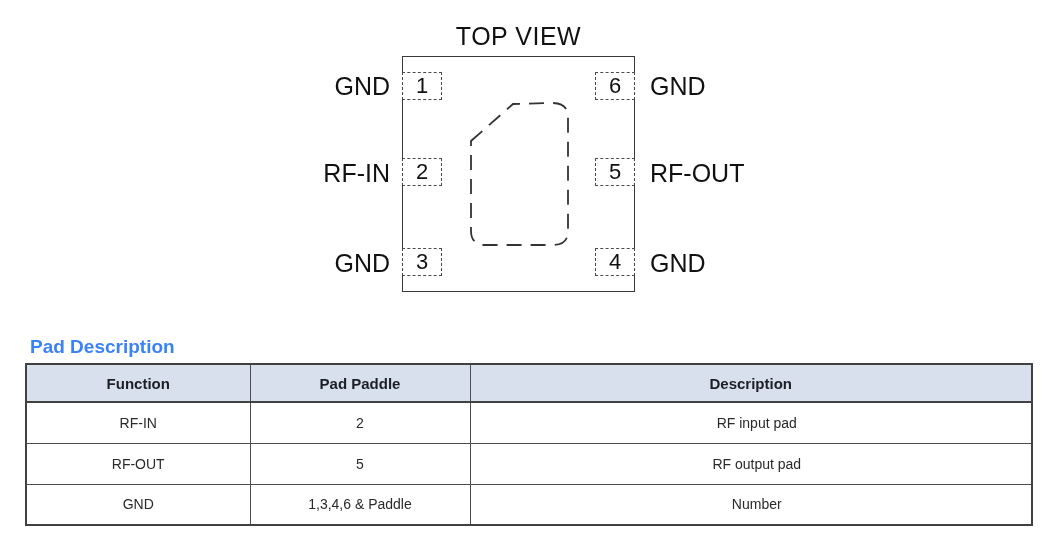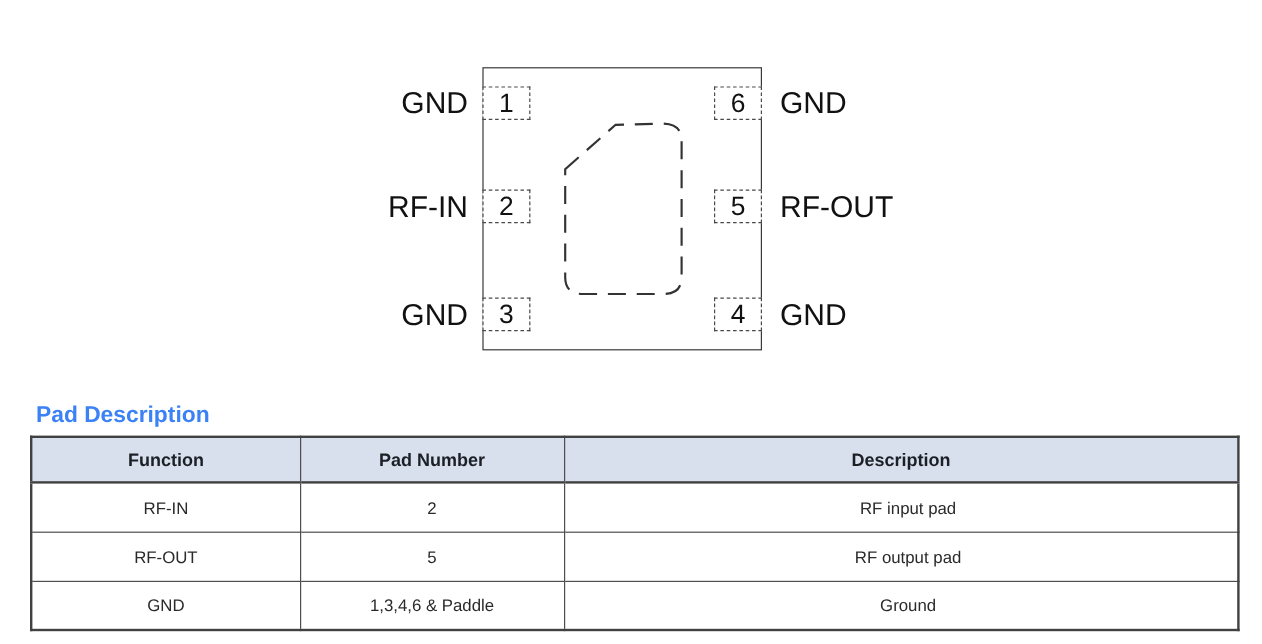--- a/index.html
+++ b/index.html
@@ -111,20 +111,21 @@
   table.pad-table td.left { text-align: center; padding-left: 12px; }
 
   table.pad-table { border: 2px solid #414141; }
   table.pad-table thead th { border-bottom: 2px solid #414141; }
 </style>
 </head>
 <body>
 
 <div class="page">
 
+  <div class="diagram-title">TOP VIEW</div>
 
   <div class="chip-outline"></div>
 
   <svg class="paddle-svg" viewBox="0 0 233 236" xmlns="http://www.w3.org/2000/svg">
     <path d="M 69 85 L 111 48 L 150 47 Q 166 47 166 61 L 166 175 Q 166 189 151 189 L 84 189 Q 69 189 69 175 Z" fill="none" stroke="#333333" stroke-width="1.8" stroke-dasharray="15 9"></path>
   </svg>
 
   <div class="pad pad-1">
       <span>1</span>
     </div>
@@ -155,36 +156,36 @@
 
   <table class="pad-table">
     <colgroup>
         <col class="c1">
         <col class="c2">
         <col class="c3">
       </colgroup>
     <thead>
       <tr>
         <th>Function</th>
-        <th>Pad Number</th>
+        <th>Pad Paddle</th>
         <th>Description</th>
       </tr>
     </thead>
     <tbody>
       <tr>
         <td class="center">RF-IN</td>
         <td class="center">2</td>
         <td class="left">RF input pad</td>
       </tr>
       <tr>
         <td class="center">RF-OUT</td>
         <td class="center">5</td>
         <td class="left">RF output pad</td>
       </tr>
       <tr>
         <td class="center">GND</td>
         <td class="center">1,3,4,6 &amp; Paddle</td>
-        <td class="left">Ground</td>
+        <td class="left">Number</td>
       </tr>
     </tbody>
   </table>
 
 </div>
 
 </body></html>

